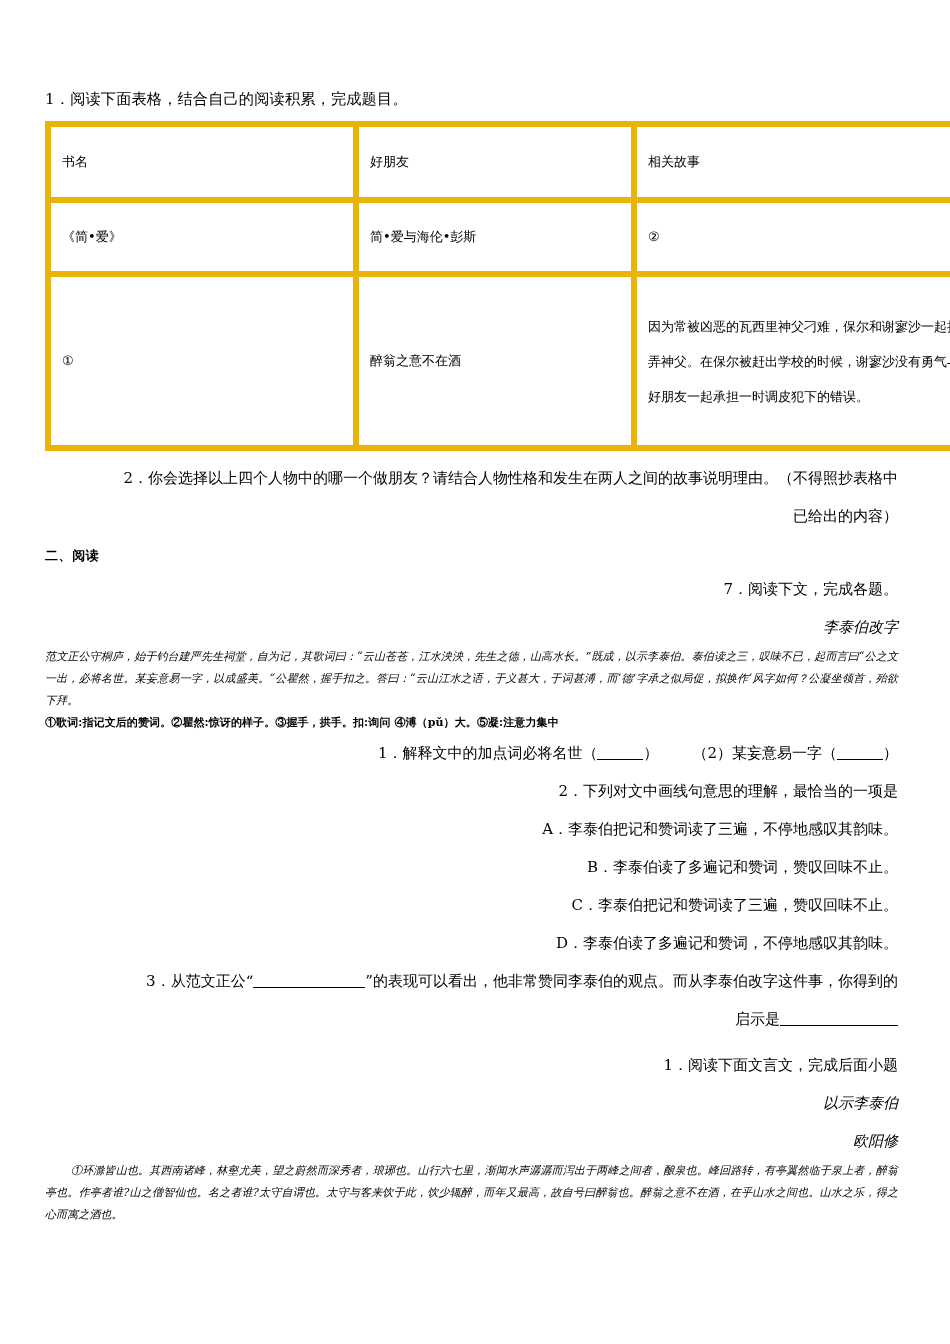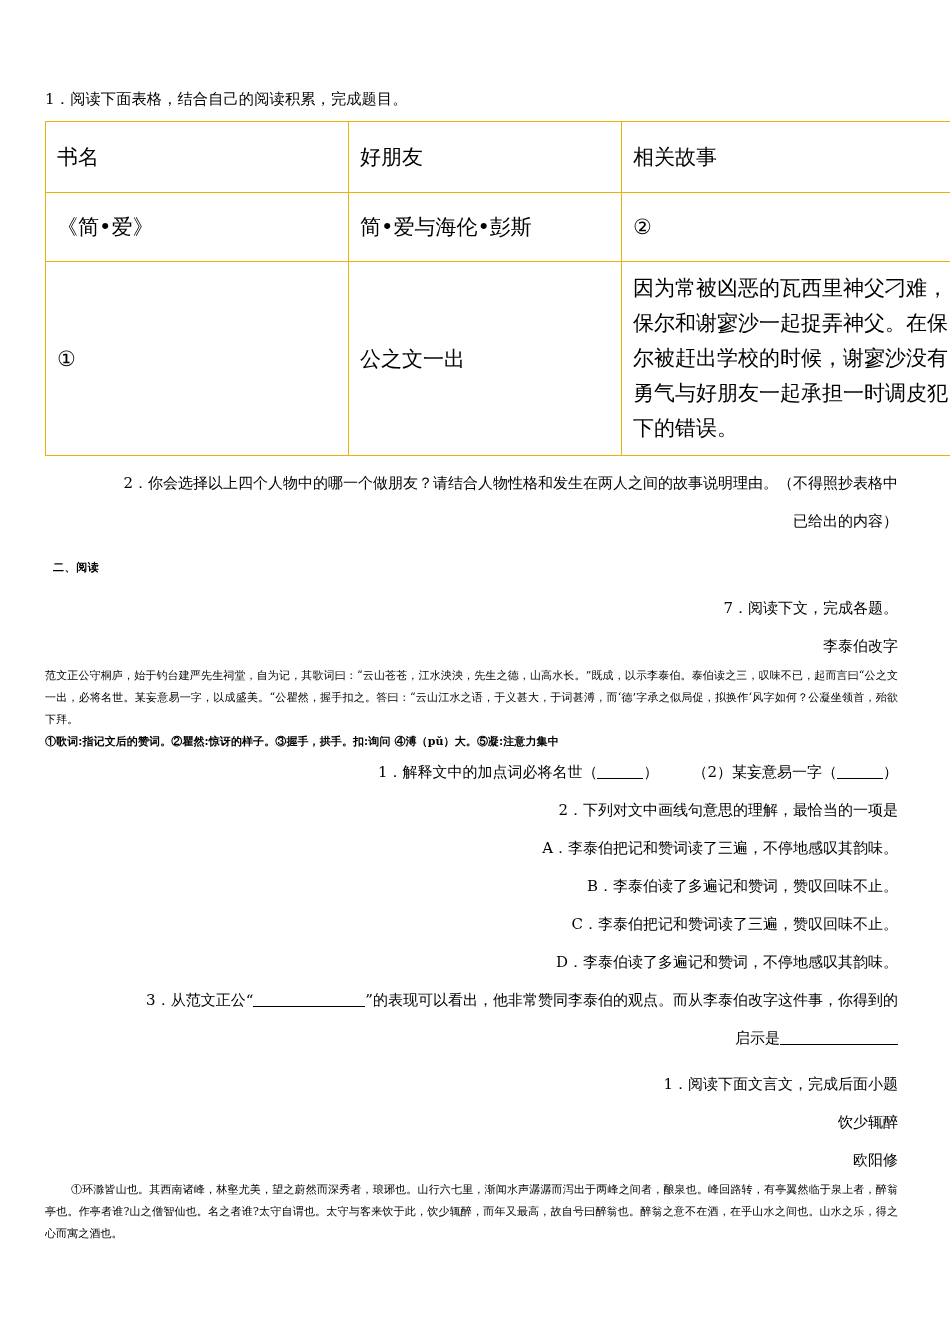--- a/index.html
+++ b/index.html
@@ -46,47 +46,48 @@
   }
 
   
   table.book-table {
     border-collapse: collapse;
     width: 852px;
     margin: 14px 0 0 0;
     table-layout: fixed;
   }
   table.book-table td {
-    border: 1px solid #eab308;
+    border: 6px solid #eab308;
     padding: 9px 11px 9px 11px;
-    font-size: 21px;
+    font-size: 13px;
     line-height: 34px;
     vertical-align: middle;
     word-break: break-all;
   }
   td.c1 { width: 280px; }
   td.c2 { width: 250px; }
   td.c3 { width: 322px; }
   tr.head-row td { height: 52px; line-height: 1.1; vertical-align: middle; }
   tr.row1 td { height: 50px; line-height: 1.1; vertical-align: middle; }
   tr.row2 td { height: 150px; }
   tr.row2 td.c3 { line-height: 35px; vertical-align: middle; }
 
   
   .sec-head {
-    font-size: 11px;
+    font-size: 13px;
     font-weight: bold;
     line-height: 1.0;
-    margin: 8px;
+    margin: 0;
     letter-spacing: 0.6px;
   }
 
   
   .classical {
     font-family: "DejaVu Serif", "Liberation Serif", serif;
+    font-style: italic;
   }
   .upright { font-style: normal; font-weight: bold; }
 
   .indent1 { text-indent: 0; padding-left: 26px; }
   .indent2 { text-indent: 26px; }
 
   .blank-u {
     display: inline-block;
     border-bottom: 1.4px solid #000;
     vertical-align: -2px;
@@ -113,21 +114,21 @@
         <td class="c2">好朋友</td>
         <td class="c3">相关故事</td>
       </tr>
       <tr class="row1">
         <td class="c1">《简•爱》</td>
         <td class="c2">简•爱与海伦•彭斯</td>
         <td class="c3">②</td>
       </tr>
       <tr class="row2">
         <td class="c1">①</td>
-        <td class="c2">公之文一出</td>
+        <td class="c2">醉翁之意不在酒</td>
         <td class="c3">因为常被凶恶的瓦西里神父刁难，保尔和谢寥沙一起捉弄神父。在保尔被赶出学校的时候，谢寥沙没有勇气与好朋友一起承担一时调皮犯下的错误。</td>
       </tr>
     </tbody>
   </table>
 
   <div class="gap-sm"></div>
 
   <p class="q-line">2．你会选择以上四个人物中的哪一个做朋友？请结合人物性格和发生在两人之间的故事说明理由。（不得照抄表格中</p>
   <p class="q-line">已给出的内容）</p>
 
@@ -149,17 +150,17 @@
   <p class="q-line">B．李泰伯读了多遍记和赞词，赞叹回味不止。</p>
   <p class="q-line">C．李泰伯把记和赞词读了三遍，赞叹回味不止。</p>
   <p class="q-line">D．李泰伯读了多遍记和赞词，不停地感叹其韵味。</p>
 
   <p class="q-line"><span>3．从范文正公“</span><span class="blank-u b-md"></span><span>”的表现可以看出，他非常赞同李泰伯的观点。而从李泰伯改字这件事，你得到的</span></p>
   <p class="q-line"><span>启示是</span><span class="blank-u b-lg"></span></p>
 
   <div class="gap-sm"></div>
 
   <p class="q-line">1．阅读下面文言文，完成后面小题</p>
-  <p class="q-line classical indent1">饮少辄醉</p>
+  <p class="q-line classical indent1">以示李泰伯</p>
   <p class="q-line classical indent1">欧阳修</p>
   <p class="para classical indent2">①环滁皆山也。其西南诸峰，林壑尤美，望之蔚然而深秀者，琅琊也。山行六七里，渐闻水声潺潺而泻出于两峰之间者，酿泉也。峰回路转，有亭翼然临于泉上者，醉翁亭也。作亭者谁?山之僧智仙也。名之者谁?太守自谓也。太守与客来饮于此，饮少辄醉，而年又最高，故自号曰醉翁也。醉翁之意不在酒，在乎山水之间也。山水之乐，得之心而寓之酒也。</p>
 
 </div>
 
 </body></html>

